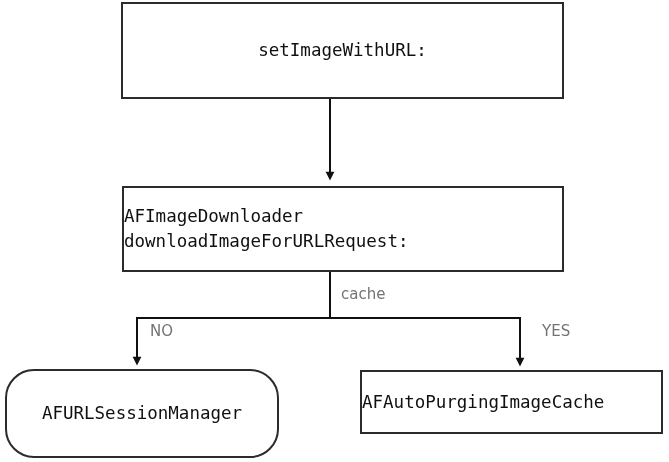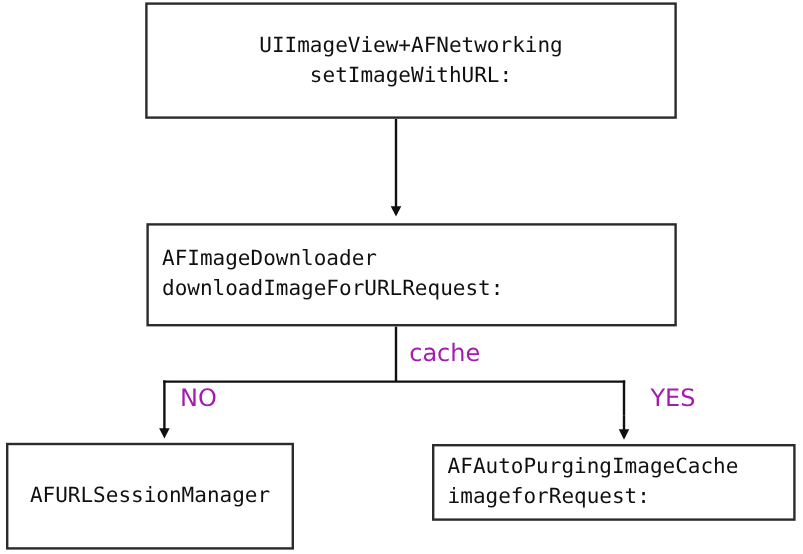--- a/index.html
+++ b/index.html
@@ -31,28 +31,28 @@
     justify-content: center;
   }
   .node-line {
     font-family: "DejaVu Sans Mono", monospace;
     font-size: 17.5px;
     line-height: 25px;
     color: #101010;
     white-space: pre;
   }
   .align-center .node-line { text-align: center; }
-  .align-left   .node-line { text-align: left; padding-left: 11px; }
+  .align-left   .node-line { text-align: left; }
 
   .edge-label {
     position: absolute;
     font-family: "DejaVu Sans", sans-serif;
-    font-size: 20px;
+    font-size: 15px;
     line-height: 20px;
-    color: #a21caf;
+    color: #737373;
     white-space: pre;
   }
 </style>
 </head>
 <body>
 
 <div id="canvas">
 
   <svg class="layer" viewBox="0 0 669 462" xmlns="http://www.w3.org/2000/svg">
     <defs>
@@ -79,36 +79,34 @@
       <line x1="137" y1="345" x2="137" y2="361" stroke="#101010" stroke-width="2" marker-end="url(#arrowhead)"></line>
     </g>
 
     <g>
       <line x1="520" y1="317" x2="520" y2="346" stroke="#101010" stroke-width="2"></line>
       <line x1="520" y1="346" x2="520" y2="362" stroke="#101010" stroke-width="2" marker-end="url(#arrowhead)"></line>
     </g>
   </svg>
 
   <div class="node-box align-center" style="left:121px; top:2px; width:443px; height:97px;">
-    <div class="node-line">UIImageView+AFNetworking</div>
     <div class="node-line">setImageWithURL:</div>
   </div>
 
   <div class="node-box align-left" style="left:122px; top:186px; width:442px; height:86px;">
     <div class="node-line">AFImageDownloader</div>
     <div class="node-line">downloadImageForURLRequest:</div>
   </div>
 
-  <div class="node-box align-center" style="left:5px; top:369px; width:240px; height:89px;">
+  <div class="node-box align-center" style="left:5px; top:369px; width:274px; height:89px;border-radius:29px;">
     <div class="node-line">AFURLSessionManager</div>
   </div>
 
   <div class="node-box align-left" style="left:360px; top:370px; width:303px; height:64px;">
     <div class="node-line">AFAutoPurgingImageCache</div>
-    <div class="node-line">imageforRequest:</div>
   </div>
 
   <div class="edge-label" style="left:341px; top:284px;">cache</div>
 
   <div class="edge-label" style="left:150px; top:321px;">NO</div>
 
   <div class="edge-label" style="left:532px; top:321px;margin-left:10px;">YES</div>
 
 </div>
 

